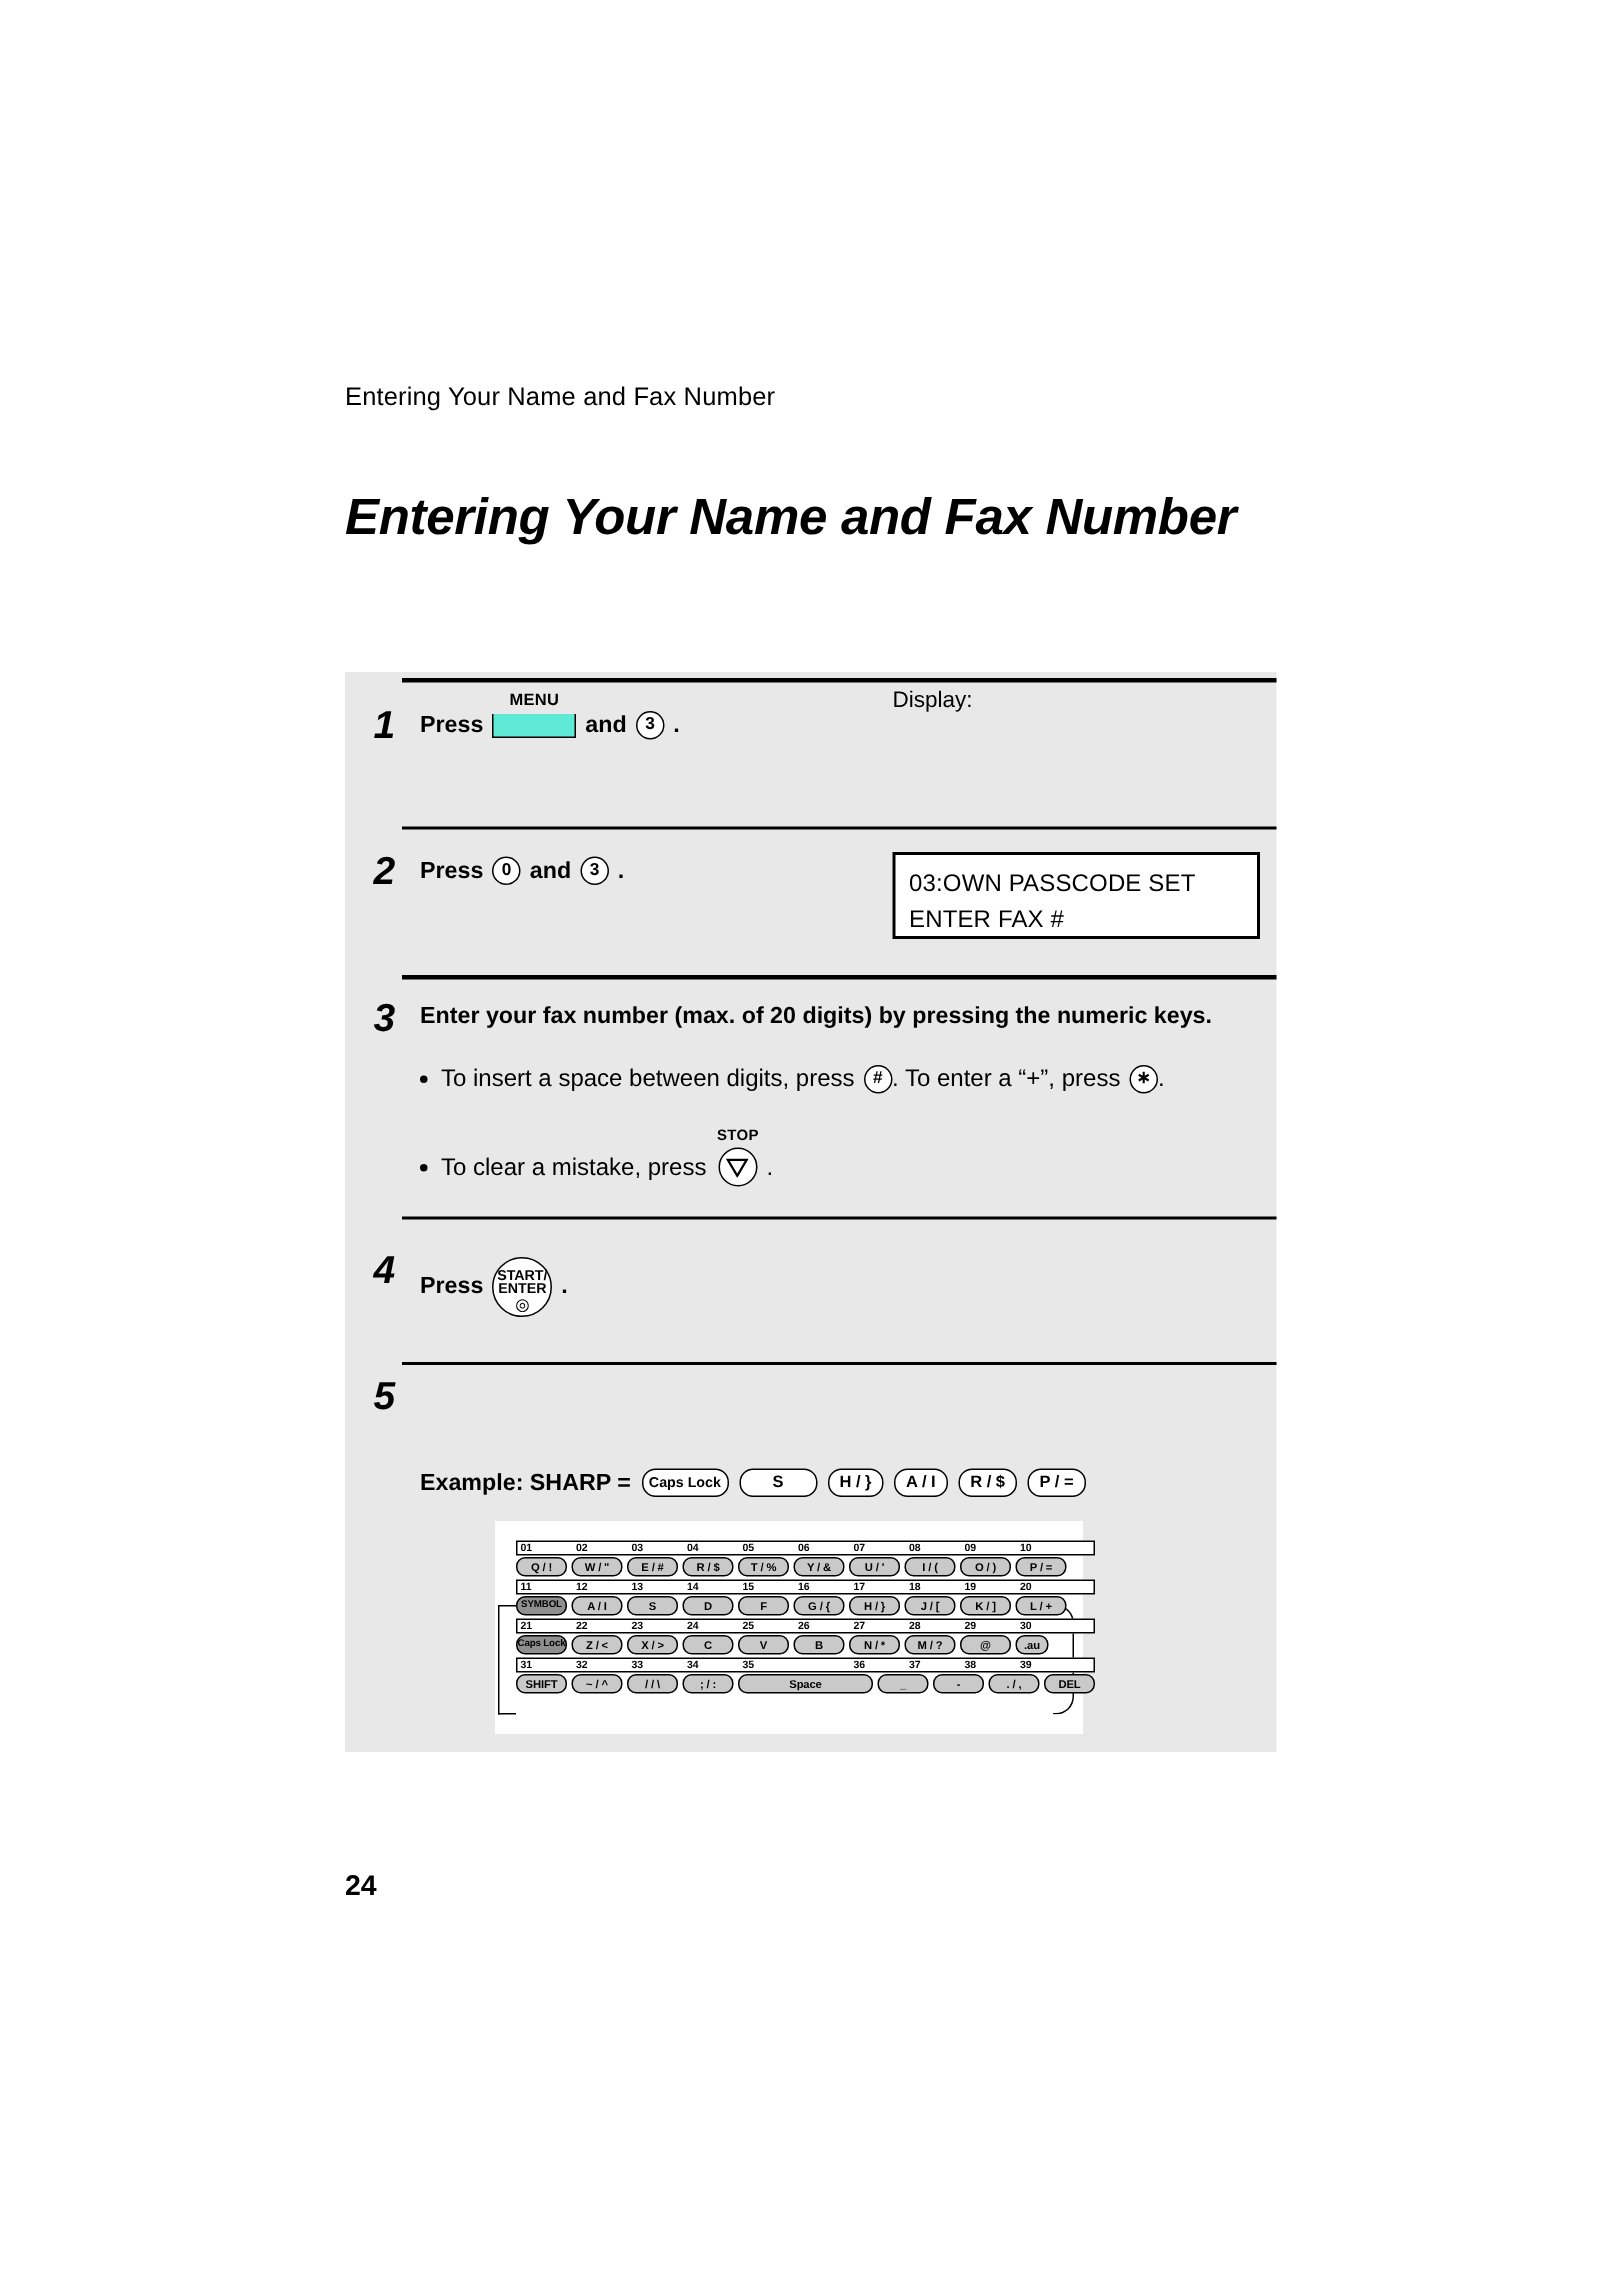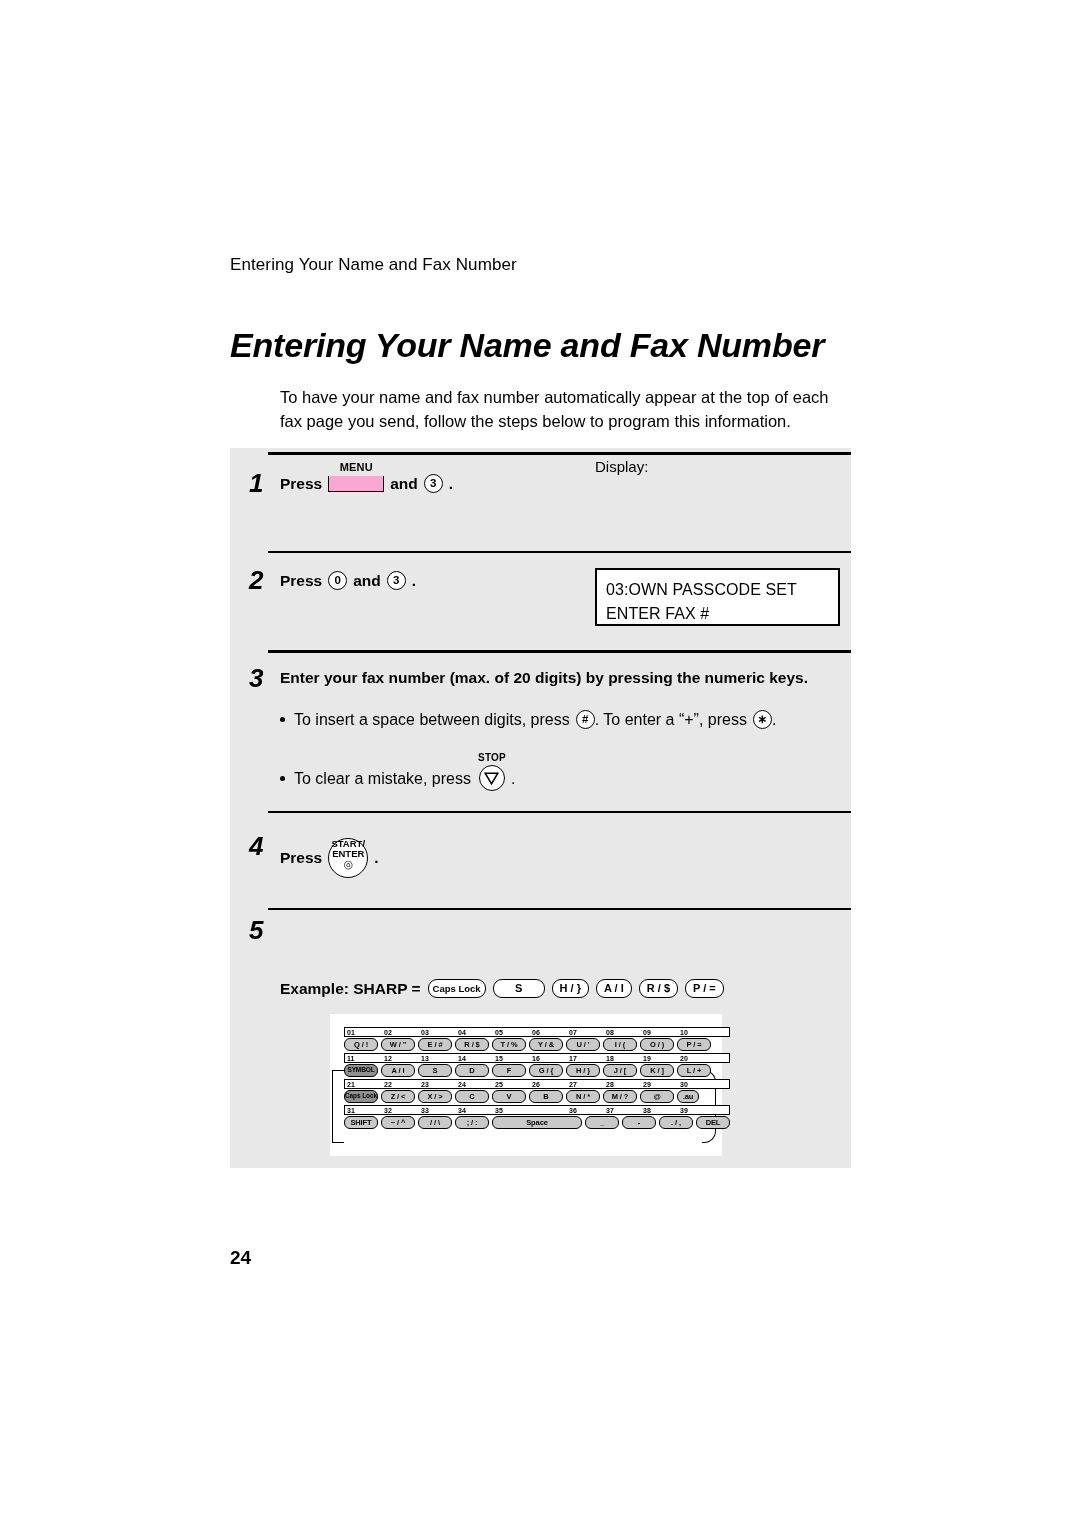--- a/index.html
+++ b/index.html
@@ -56,42 +56,42 @@
   
   .key-round {
     display:inline-flex; align-items:center; justify-content:center;
     width:19px; height:19px; border-radius:50%;
     border:1.6px solid #000; background:#fff;
     font-size:11.5px; font-weight:bold; line-height:1;
   }
   .key-menu {
     display:inline-block; position:relative;
     width:56px; height:16px; border:1.8px solid #000;
-    border-top:none; background:#f9a8d4; vertical-align:middle;
+    border-top:none; background:#5eead4; vertical-align:middle;
   }
   .key-menu .cap {
     position:absolute; left:0; right:0; top:-15px;
     text-align:center; font-size:11px; font-weight:bold; letter-spacing:.2px;
   }
   .key-stop {
     display:inline-block; position:relative; width:27px; height:27px;
   }
   .key-stop .cap {
     position:absolute; left:-1px; right:0; top:-13px; text-align:center;
     font-size:10px; font-weight:bold; letter-spacing:.2px;
   }
   .key-stop .circ {
     position:absolute; left:0; top:0; width:26px; height:26px;
     border:1.6px solid #000; border-radius:50%; background:#fff;
     display:flex; align-items:center; justify-content:center;
   }
   .key-stop .circ svg { display:block; }
   .key-start {
     display:inline-flex; flex-direction:column; align-items:center;
-    justify-content:flex-start;
+    justify-content:flex-end;
     width:40px; height:40px; border:1.7px solid #000; border-radius:50%;
     background:#fff; line-height:1.05;
     font-size:9.5px; font-weight:bold;
   }
   .key-start .g { font-size:11px; font-weight:normal; }
 
   
   .display-label {
     position:absolute; font-size:15px;
   }
@@ -167,21 +167,20 @@
 </style>
 </head>
 <body>
 
 <div class="page">
 
   <div class="running-head">Entering Your Name and Fax Number</div>
 
   <div class="main-title">Entering Your Name and Fax Number</div>
 
-  <div class="intro">To have your name and fax number automatically appear at the top of each fax page you send, follow the steps below to program this information.</div>
 
   <div class="panel"></div>
 
   <div class="rule" style="top:452px;"></div>
   <div class="rule thin" style="top:551px;"></div>
   <div class="rule" style="top:650px;"></div>
   <div class="rule thin" style="top:811px;"></div>
   <div class="rule thin" style="top:908px;"></div>
 
   <div class="step-num" style="left:249px; top:470px;">1</div>

